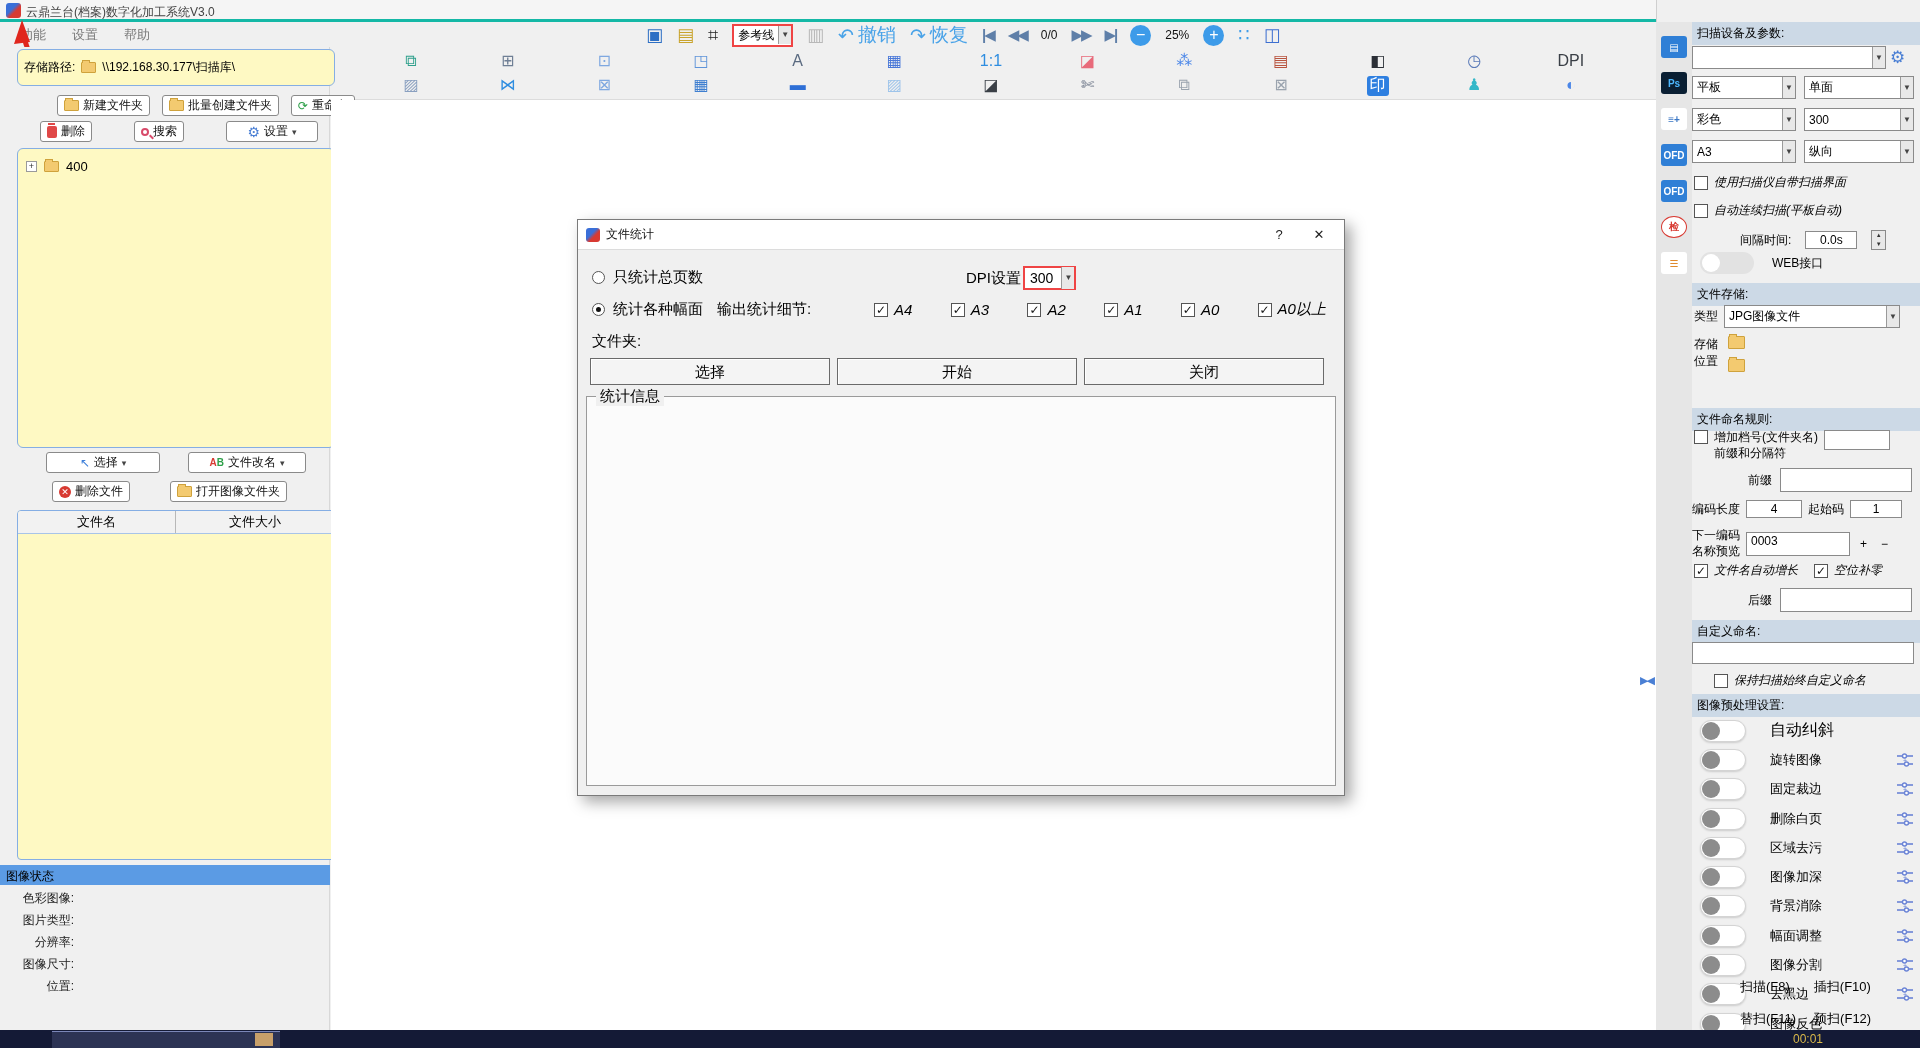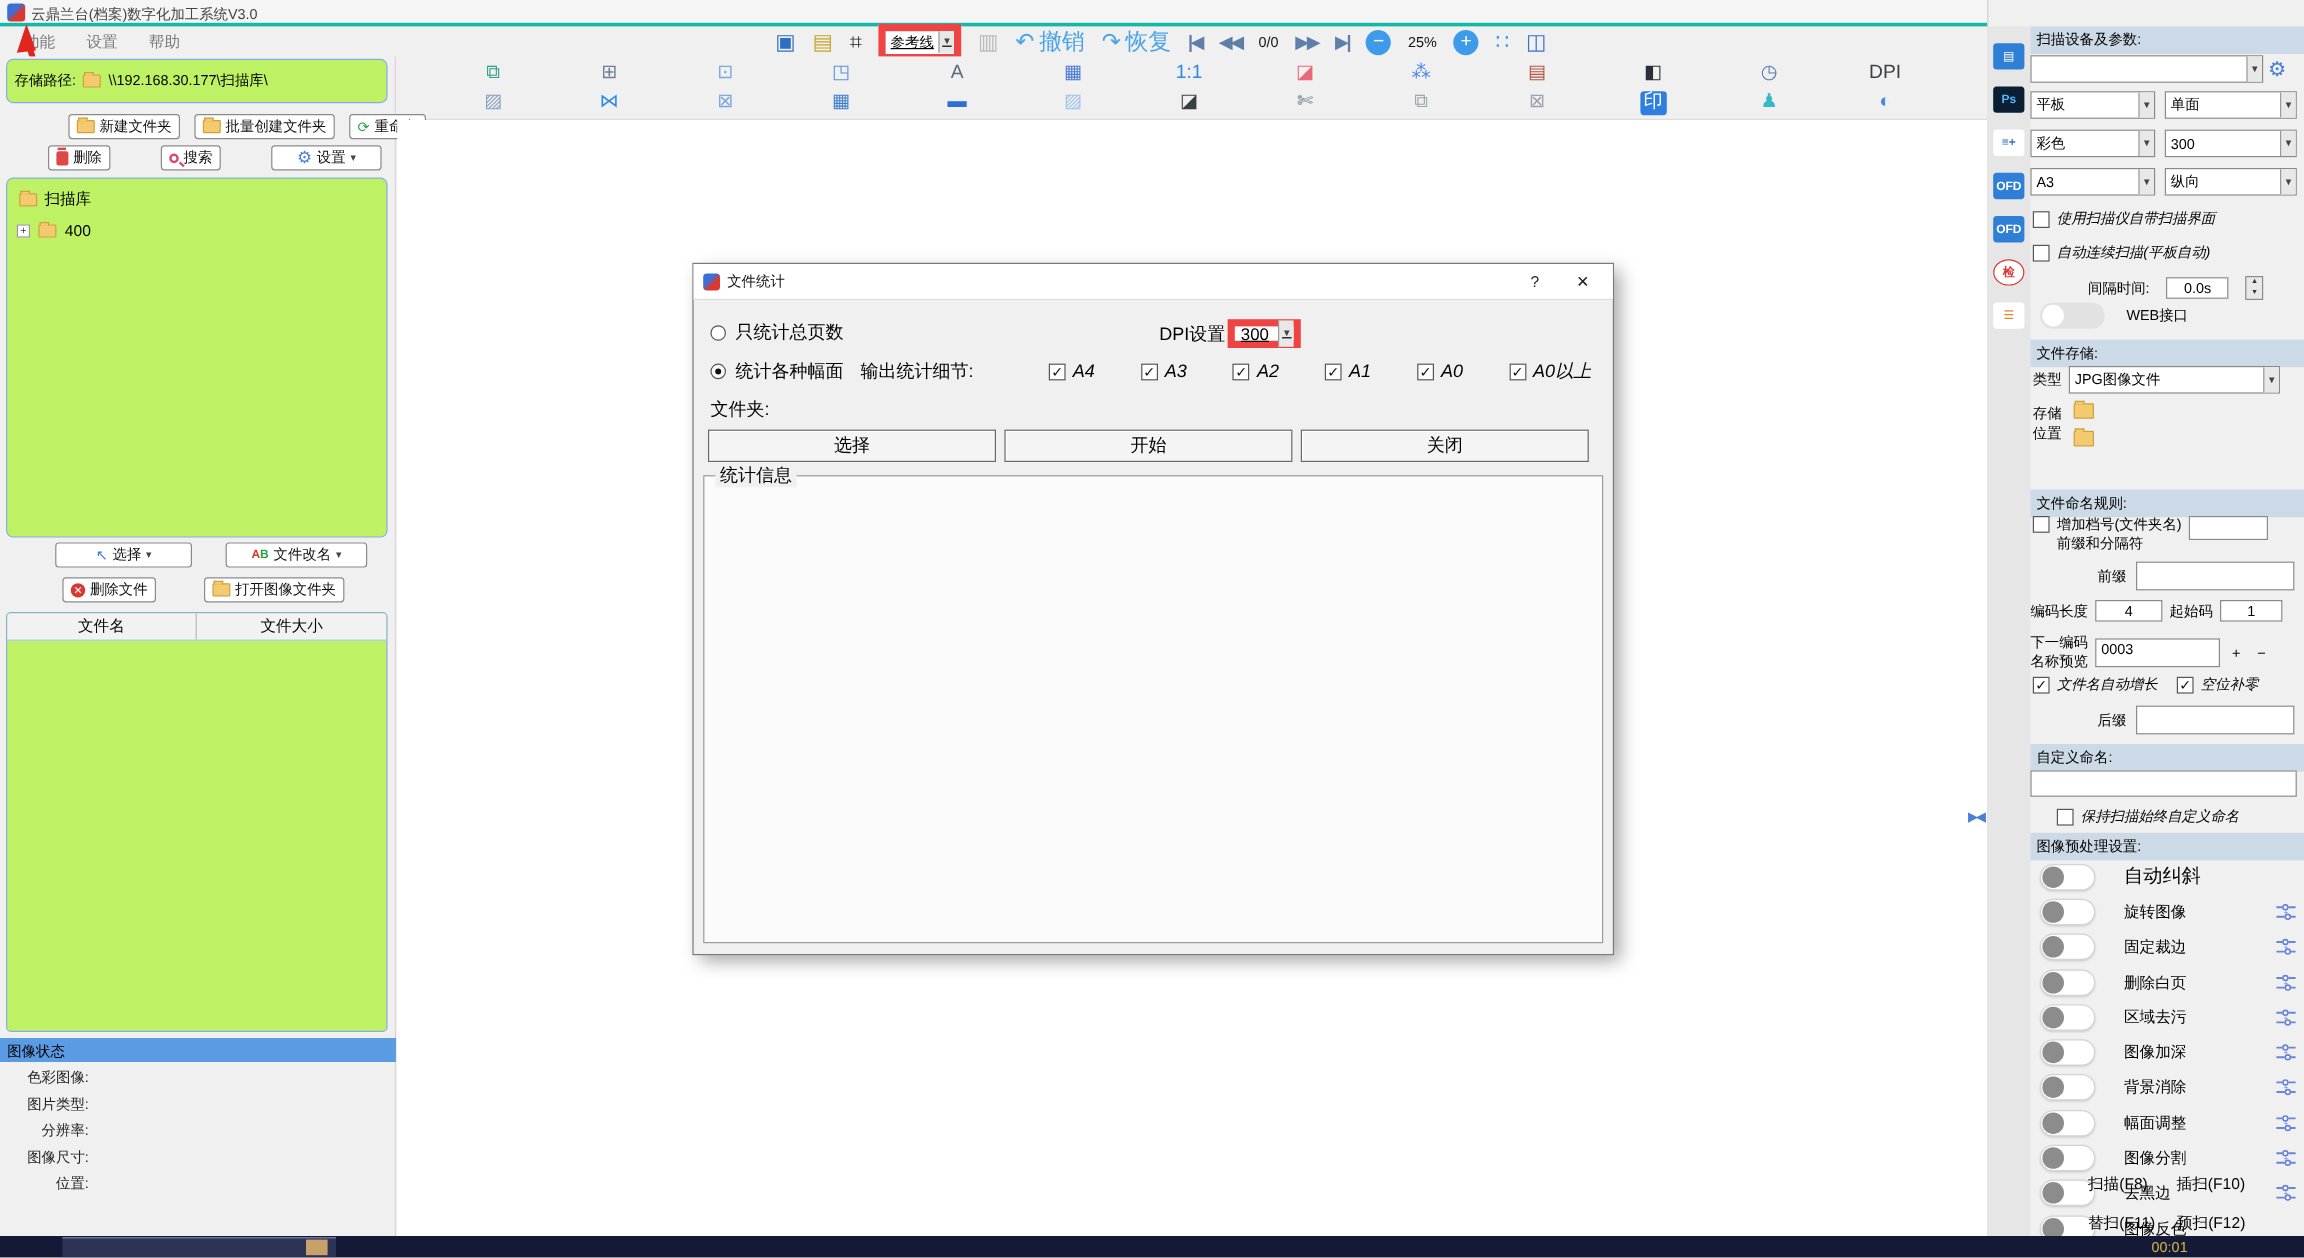--- a/index.html
+++ b/index.html
@@ -10,33 +10,33 @@
   #titlebar{left:0;top:0;width:1920px;height:22px;background:#f5f5f5;border-bottom:3px solid #14b8a6;}
   #app-title{left:26px;top:4px;font-size:12px;color:#444;}
   .appicon{width:15px;height:15px;background:linear-gradient(135deg,#3a6fd8 40%,#d83a32 60%);border-radius:3px;}
   .winbtn{top:0;width:45px;height:22px;text-align:center;line-height:22px;font-size:12px;color:#555;}
   #btn-close{background:#e81123;color:#fff;}
   
   #menubar{left:20px;top:26px;display:flex;gap:26px;}
   .menu-item{font-size:13px;color:#7a7a7a;}
   
   .ticon{font-size:18px;line-height:24px;}
-  .ddbox{display:inline-flex;align-items:center;border:6px solid #ef4444;background:#fff;text-decoration:underline;}
+  .ddbox{display:inline-flex;align-items:center;border:2px solid #ef4444;background:#fff;}
   .ddarrow{background:#e8e8e8;border-left:1px solid #9a9a9a;font-size:8px;color:#444;padding:0 2px;line-height:18px;}
   .undoredo{display:flex;align-items:center;gap:4px;color:#4aa3e8;font-size:19px;}
   .navg{color:#5f7fa8;font-size:15px;font-weight:bold;letter-spacing:-2px;}
   .zoomc{width:21px;height:21px;border-radius:50%;background:#3d9be9;color:#fff;text-align:center;line-height:19px;font-size:16px;}
   
   #toolbar2{left:331px;top:47px;width:1325px;height:53px;background:#f0f0f0;border-bottom:1px solid #dcdcdc;}
   #tb2-cols{left:396px;top:52px;width:1190px;display:flex;justify-content:space-between;}
   .tb2col{display:flex;flex-direction:column;align-items:center;gap:4px;width:30px;}
   .tb2icon{font-size:16px;line-height:18px;height:20px;min-width:20px;text-align:center;}
   
   #left-panel{left:0;top:47px;width:330px;height:983px;background:#f0f0f0;border-right:1px solid #d8d8d8;}
-  .bluebox{background:#bef264;border:1px solid #85aee4;border-radius:6px;}
+  .bluebox{background:#fef9c3;border:1px solid #85aee4;border-radius:6px;margin-left:12px;}
   .lbtn{display:inline-flex;align-items:center;gap:4px;background:#fff;border:1px solid #8a8a8a;border-radius:3px;font-size:12px;color:#111;padding:2px 6px;height:21px;}
   .folder{position:relative;width:15px;height:11px;background:#f3ca70;border:1px solid #cfa23c;border-radius:1px;}
   .folder::before{content:"";position:absolute;top:-3px;left:0;width:6px;height:2px;background:#f3ca70;border:1px solid #cfa23c;border-bottom:none;}
   .trash{position:relative;width:10px;height:12px;background:#e04848;border-radius:2px;}
   .trash::before{content:"";position:absolute;top:-3px;left:1px;width:7px;height:2px;background:#e04848;}
   .mag{position:relative;width:8px;height:8px;border:2px solid #d84a6a;border-radius:50%;}
   .mag::after{content:"";position:absolute;left:6px;top:6px;width:5px;height:2px;background:#d84a6a;transform:rotate(45deg);}
   .gear{color:#4a7fd4;font-size:14px;}
   .expandbox{width:11px;height:11px;border:1px solid #9a9a9a;background:#fff;font-size:9px;line-height:9px;text-align:center;color:#333;}
   .redring{width:12px;height:12px;border-radius:50%;background:#d83a32;color:#fff;font-size:9px;line-height:12px;text-align:center;}
@@ -239,24 +239,20 @@
       <span>搜索</span>
     </span>
     <span class="lbtn" style="width:92px;justify-content:center;">
       <span class="gear">⚙</span>
       <span>设置</span>
       <span style="font-size:9px;color:#444;">▾</span>
     </span>
   </div>
 
   <div class="abs bluebox" style="left:5px;top:148px;width:318px;height:300px;">
-    <div style="display:flex;align-items:center;gap:6px;padding:8px 0 0 10px;">
-      <span class="folder"></span>
-      <span style="font-size:13px;">扫描库</span>
-    </div>
     <div style="display:flex;align-items:center;gap:7px;padding:10px 0 0 8px;">
       <span class="expandbox">+</span>
       <span class="folder"></span>
       <span style="font-size:13px;">400</span>
     </div>
   </div>
 
   <div class="abs" style="left:46px;top:452px;display:flex;gap:28px;">
     <span class="lbtn" style="width:114px;justify-content:center;">
       <span style="color:#3d7fd9;font-size:12px;">↖</span>

